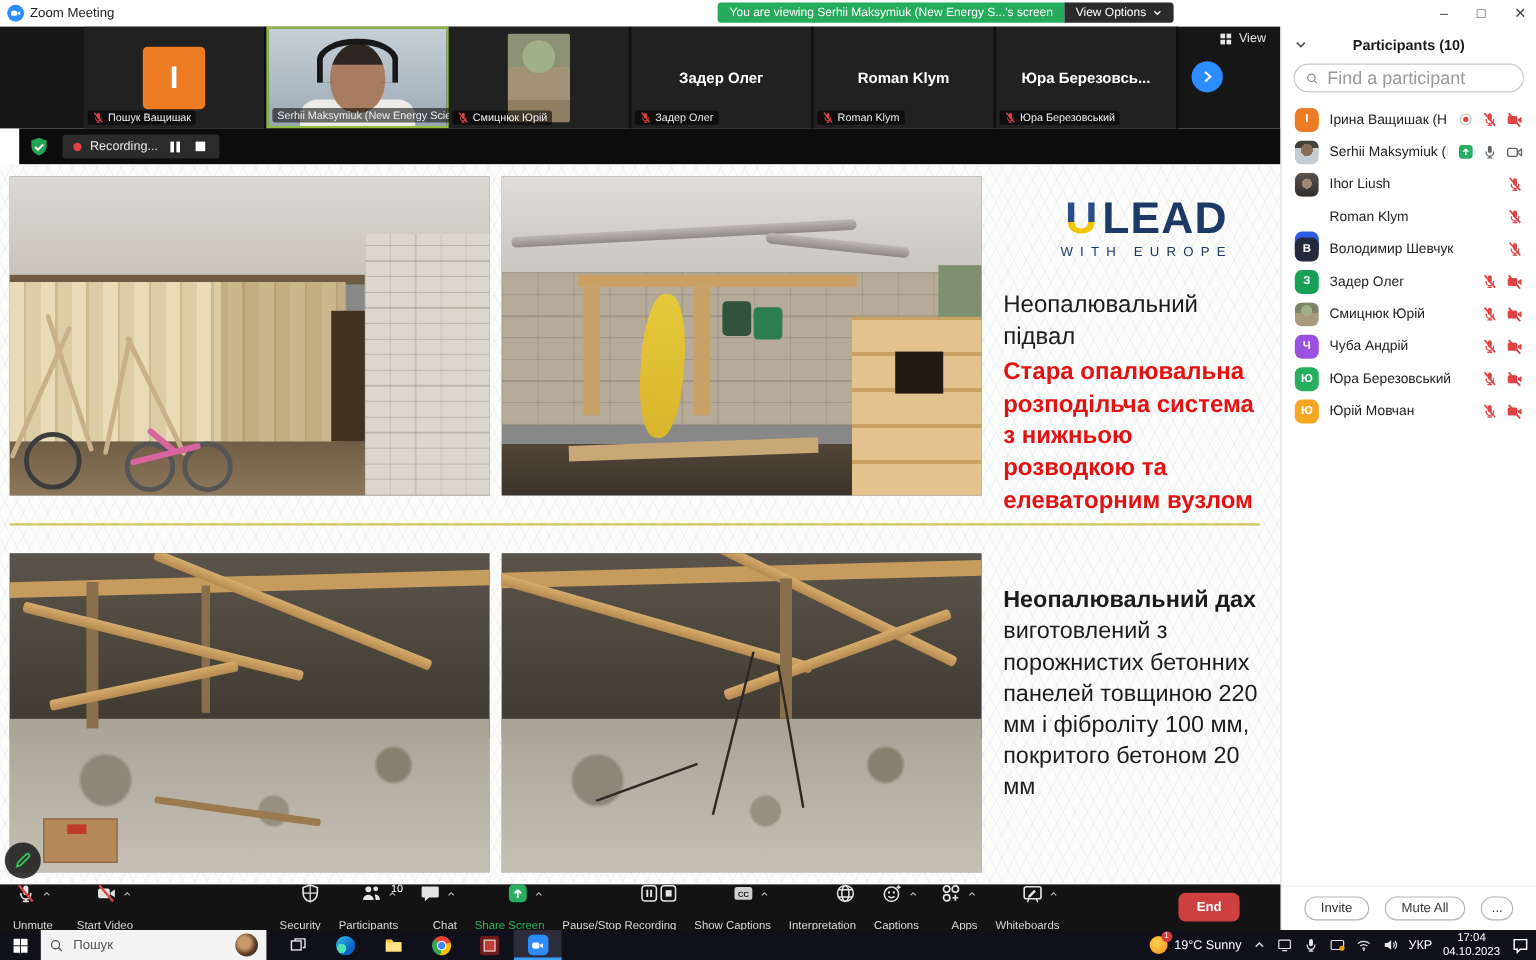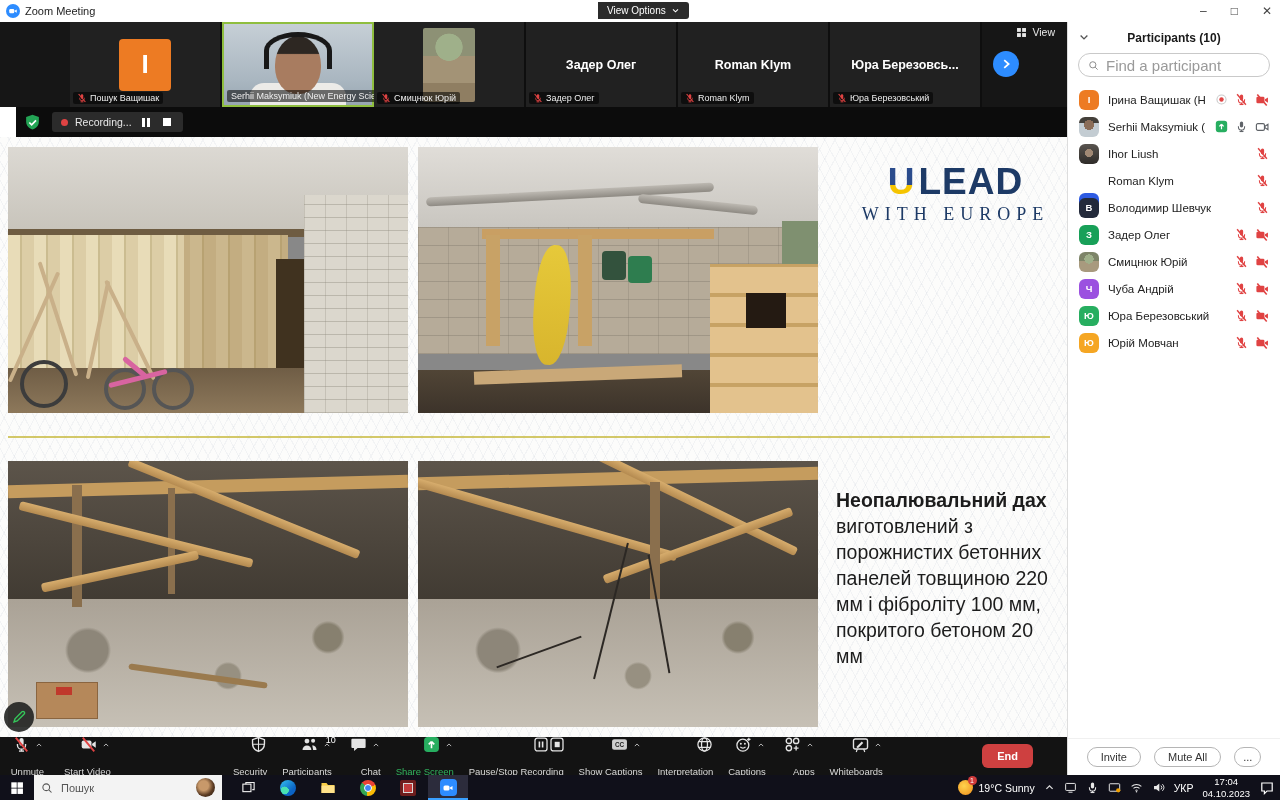--- a/index.html
+++ b/index.html
@@ -94,21 +94,21 @@
   .pc-post{width:10px;background:#8a6f4d;}
   .pc-box{left:7%;bottom:3%;width:15%;height:13%;background:#b5885a;border:1px solid #8a6540;}
   .pc-boxmark{left:12%;bottom:12%;width:4%;height:3%;background:#c0392b;}
   .wire{width:2px;background:#2c2824;}
 
   .divider{position:absolute;left:8px;top:299px;width:1042px;height:2px;background:#CBBE4F;opacity:.85;}
 
   .logo{position:absolute;left:858px;top:26px;width:195px;text-align:center;}
   .logo-row{font-size:37px;font-weight:800;letter-spacing:1px;color:#1d3a66;line-height:1;}
   .logo-u{background:linear-gradient(180deg,#2b4c8c 0 58%,#f5c400 58%);-webkit-background-clip:text;background-clip:text;color:transparent;margin-right:3px;}
-  .logo-sub{margin-top:4px;font-size:18px;letter-spacing:6px;color:#1d3a66;font-family:Liberation Serif, serif;}
+  .logo-sub{margin-top:4px;font-size:11px;letter-spacing:6px;color:#1d3a66;}
   .block1{position:absolute;left:836px;top:104px;width:219px;font-size:20px;line-height:1.33;color:#1c1c1c;}
   .block1 .red{color:#E21212;font-weight:bold;margin-top:3px;}
   .block2{position:absolute;left:836px;top:351px;width:221px;font-size:19.5px;line-height:1.33;color:#1c1c1c;}
   .block2 .b{font-weight:bold;}
   .pencil-btn{position:absolute;left:4px;top:565px;width:30px;height:30px;border-radius:50%;background:rgba(28,30,28,.88);display:flex;align-items:center;justify-content:center;cursor:pointer;}
 
   
   .panel{position:absolute;left:1067px;top:22px;width:213px;height:753px;background:#fff;border-left:1px solid #ddd;box-sizing:border-box;display:flex;flex-direction:column;z-index:20;}
   .panel-header{position:relative;padding:9px 0 5px;text-align:center;font-size:12px;font-weight:bold;color:#1a1a1a;}
   .panel-collapse{position:absolute;left:10px;top:9px;width:12px;height:12px;color:#555;cursor:pointer;}
@@ -170,20 +170,21 @@
     <span class="app-ic ic">
         <span class="ic" style="width: 10px; height: 10px;">
           <svg viewBox="0 0 16 16">
             <rect x="2" y="4.6" width="8" height="6.8" rx="2" fill="#fff"></rect>
             <path d="M10.6 7.4l3.4-2v5.2l-3.4-2z" fill="#fff"></path>
           </svg>
         </span>
       </span>
     <span class="wtitle">Zoom Meeting</span>
     <div class="banner-wrap">
+      <div class="banner">You are viewing Serhii Maksymiuk (New Energy S...'s screen</div>
       <div class="view-options">
         <span>View Options</span>
         <span class="ic" style="width:9px;height:9px;">
             <svg viewBox="0 0 16 16">
               <path d="M3.5 6l4.5 4.5L12.5 6" fill="none" stroke="currentColor" stroke-width="1.8"></path>
             </svg>
           </span>
       </div>
     </div>
     <div class="wcontrols">
@@ -395,20 +396,24 @@
 
     <div class="divider"></div>
 
     <div class="logo">
       <div class="logo-row">
         <span class="logo-u">U</span><span>LEAD</span>
       </div>
       <div class="logo-sub">WITH EUROPE</div>
     </div>
 
+    <div class="block1">
+      <div>Неопалювальний підвал</div>
+      <div class="red">Стара опалювальна розподільча система з нижньою розводкою та елеваторним вузлом</div>
+    </div>
 
     <div class="block2">
       <span class="b">Неопалювальний дах</span>
       <span>виготовлений з порожнистих бетонних панелей товщиною 220 мм і фіброліту 100 мм, покритого бетоном 20 мм</span>
     </div>
 
     <div class="pencil-btn">
       <span class="ic" style="width:16px;height:16px;">
           <svg viewBox="0 0 16 16">
             <path d="M3 13l1-3.2 7-7a1.4 1.4 0 0 1 2 0l.2.2a1.4 1.4 0 0 1 0 2l-7 7z" fill="none" stroke="#35c75a" stroke-width="1.4"></path>

